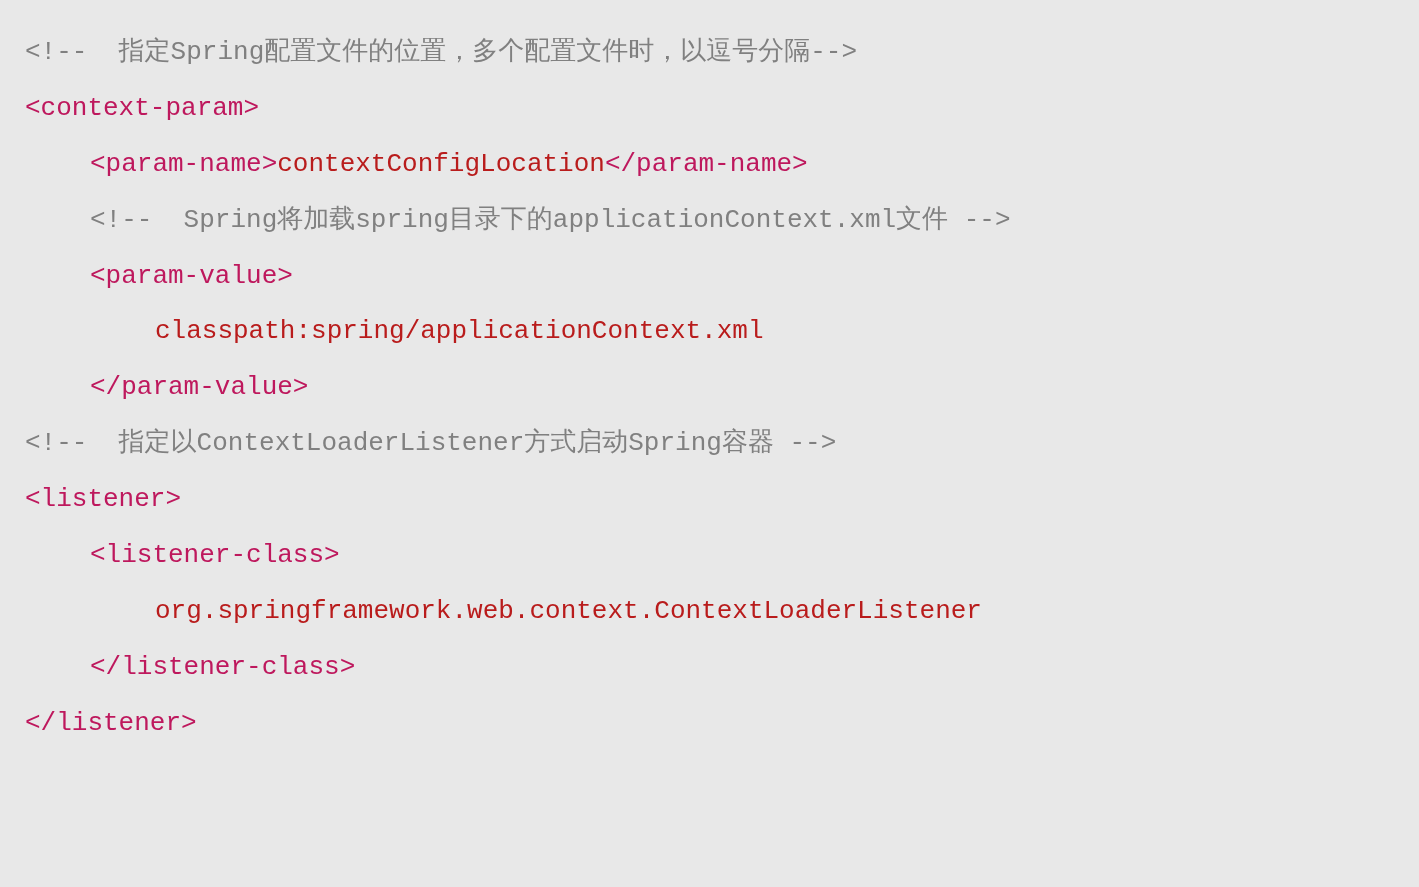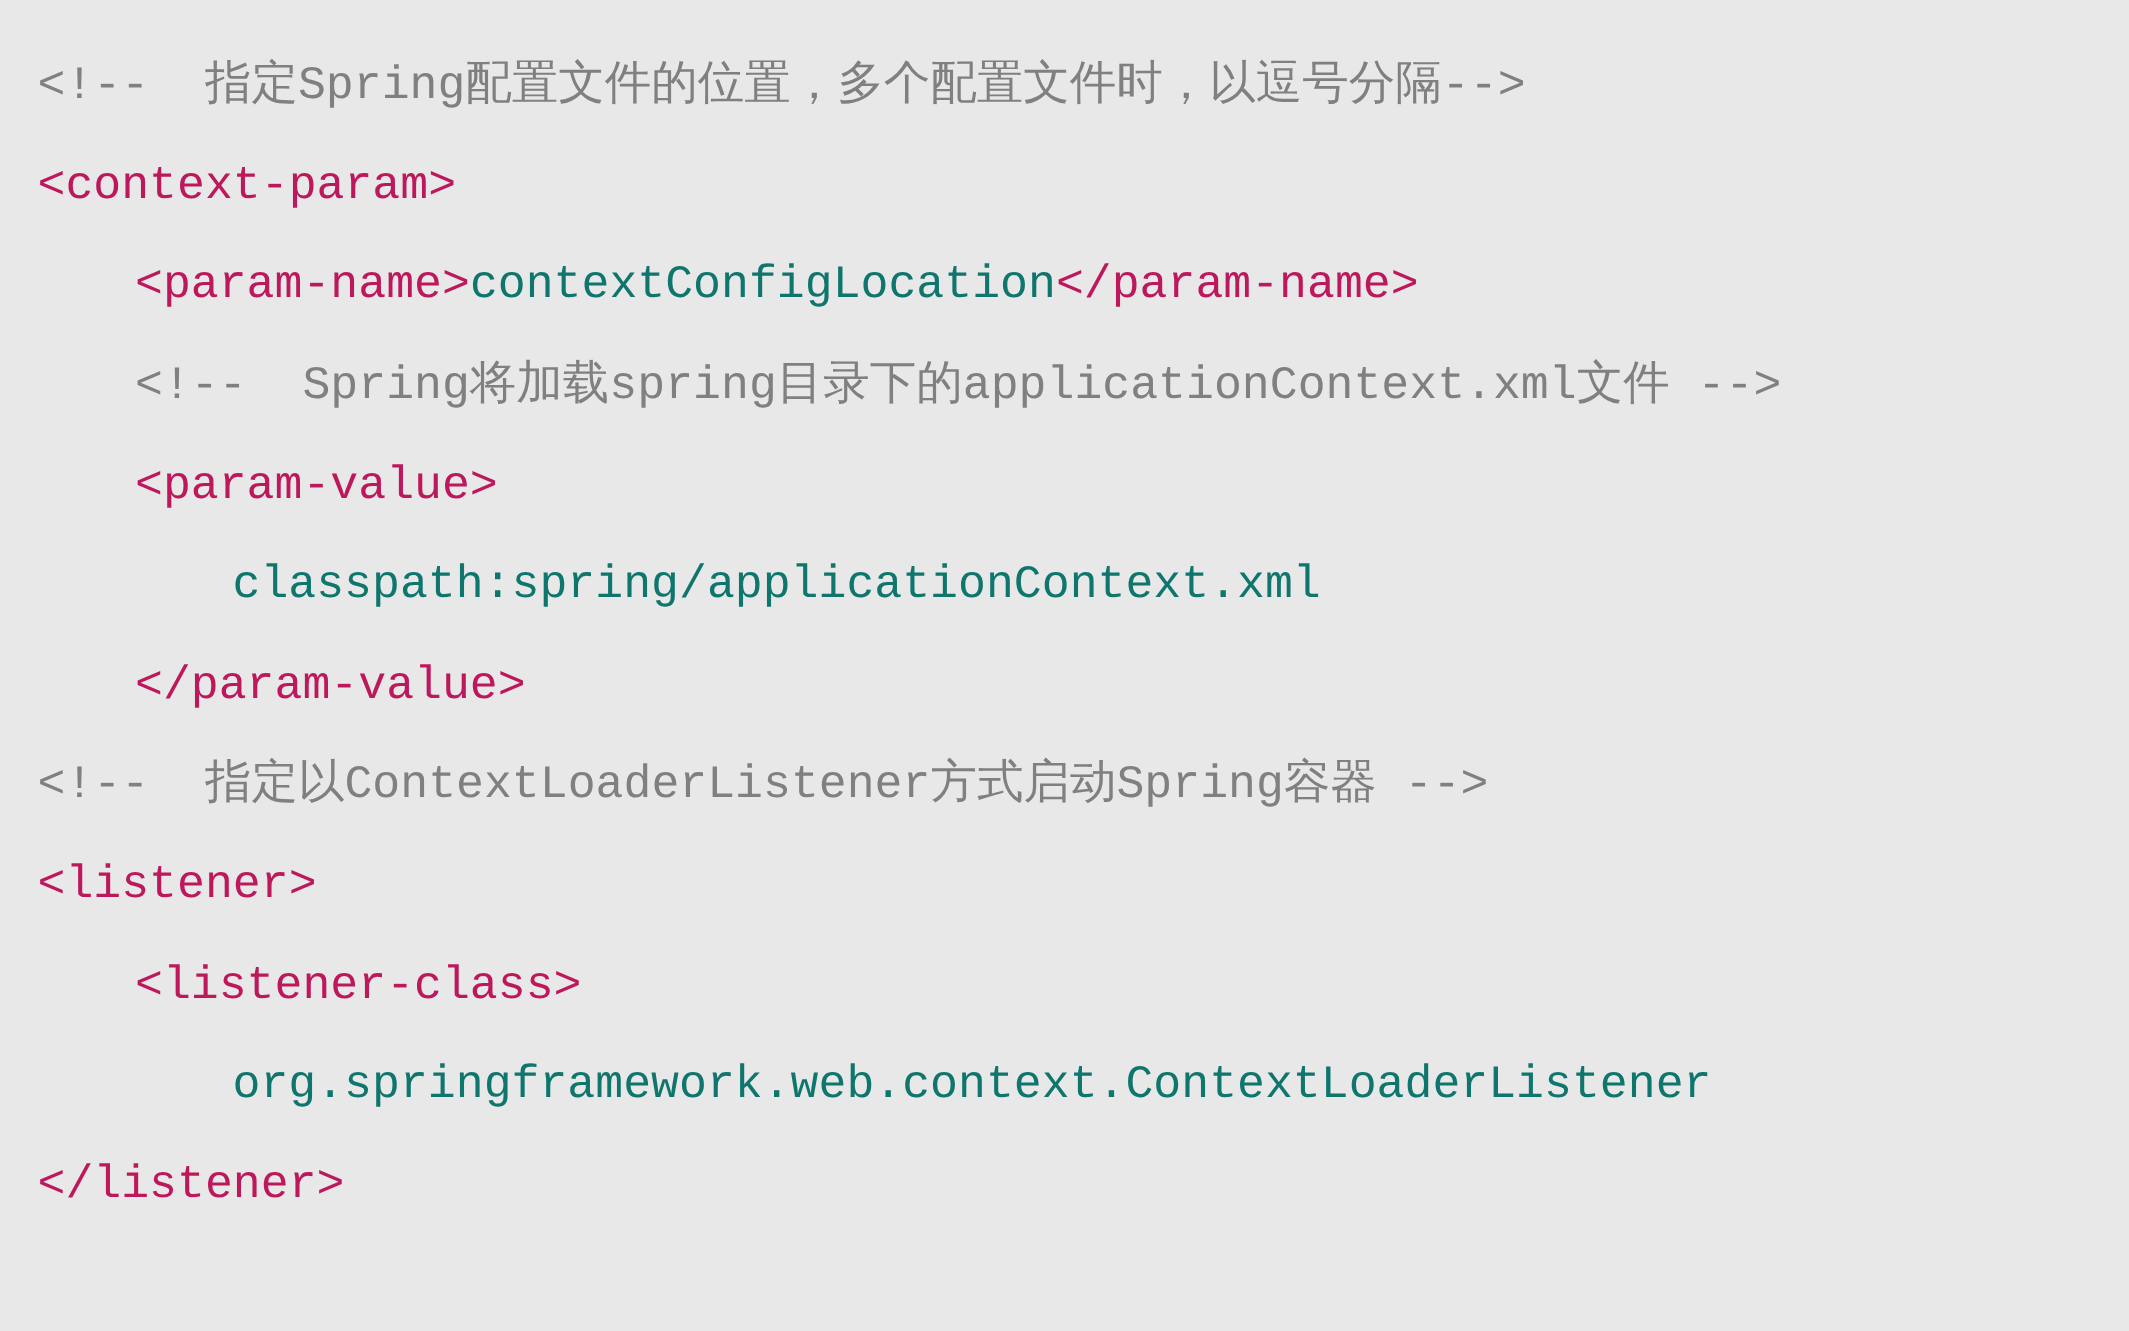--- a/index.html
+++ b/index.html
@@ -8,32 +8,32 @@
       box-sizing: border-box;
     }
     body {
       background-color: #e8e8e8;
       font-family: "SimSun", "宋体", Consolas, "Courier New", monospace;
       padding: 25px;
       width: 1419px;
       height: 887px;
     }
     .code-block {
-      font-size: 31px;
+      font-size: 26px;
       line-height: 2.15;
       color: #333333;
     }
     .comment {
       color: #808080;
     }
     .tag {
       color: #be185d;
     }
     .content {
-      color: #0f766e;
+      color: #b91c1c;
       font-weight: 500;
     }
     .indent-1 {
       padding-left: 65px;
     }
     .indent-2 {
       padding-left: 130px;
     }
     .line {
       white-space: pre;
@@ -47,14 +47,15 @@
   <div class="line tag">&lt;context-param&gt;</div>
   <div class="line indent-1"><span class="tag">&lt;param-name&gt;</span><span class="content">contextConfigLocation</span><span class="tag">&lt;/param-name&gt;</span></div>
   <div class="line indent-1 comment">&lt;!--  Spring将加载spring目录下的applicationContext.xml文件 --&gt;</div>
   <div class="line indent-1 tag">&lt;param-value&gt;</div>
   <div class="line indent-2 content">classpath:spring/applicationContext.xml</div>
   <div class="line indent-1 tag">&lt;/param-value&gt;</div>
   <div class="line comment">&lt;!--  指定以ContextLoaderListener方式启动Spring容器 --&gt;</div>
   <div class="line tag">&lt;listener&gt;</div>
   <div class="line indent-1 tag">&lt;listener-class&gt;</div>
   <div class="line indent-2 content">org.springframework.web.context.ContextLoaderListener</div>
+  <div class="line indent-1 tag">&lt;/listener-class&gt;</div>
   <div class="line tag">&lt;/listener&gt;</div>
 </div>
 
 </body></html>

